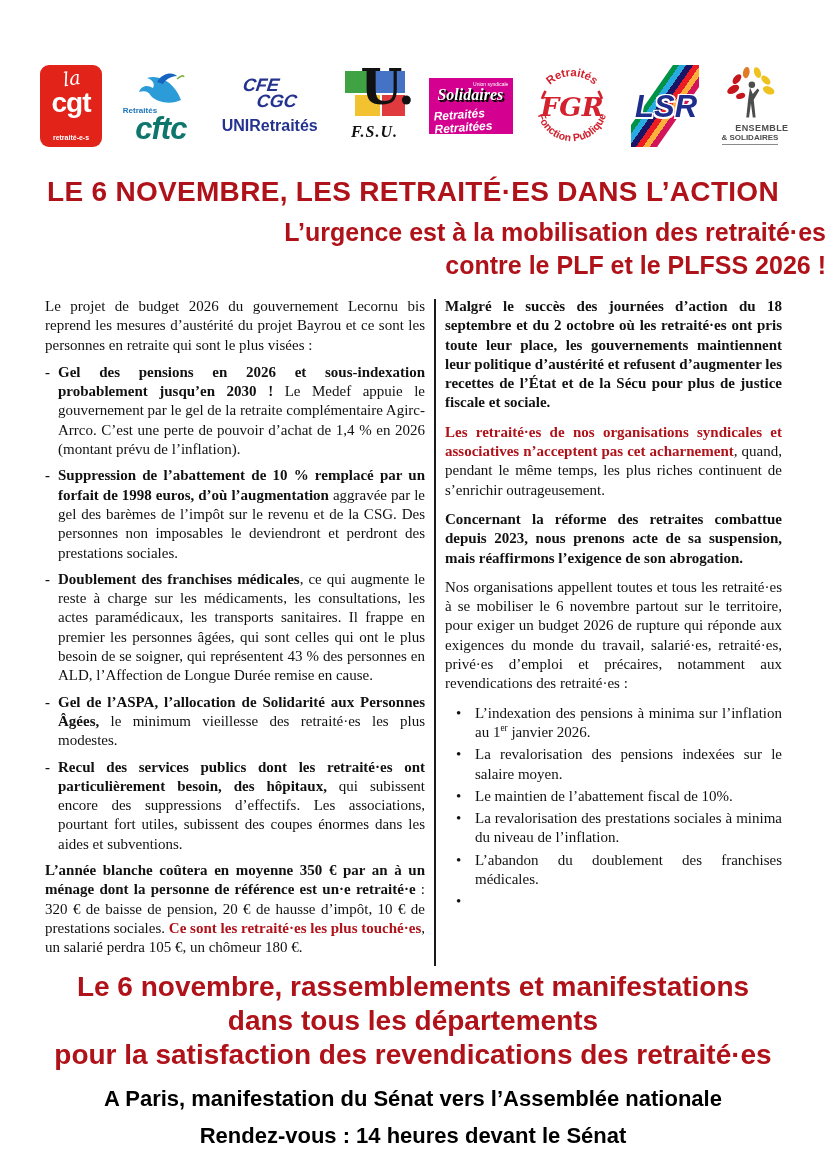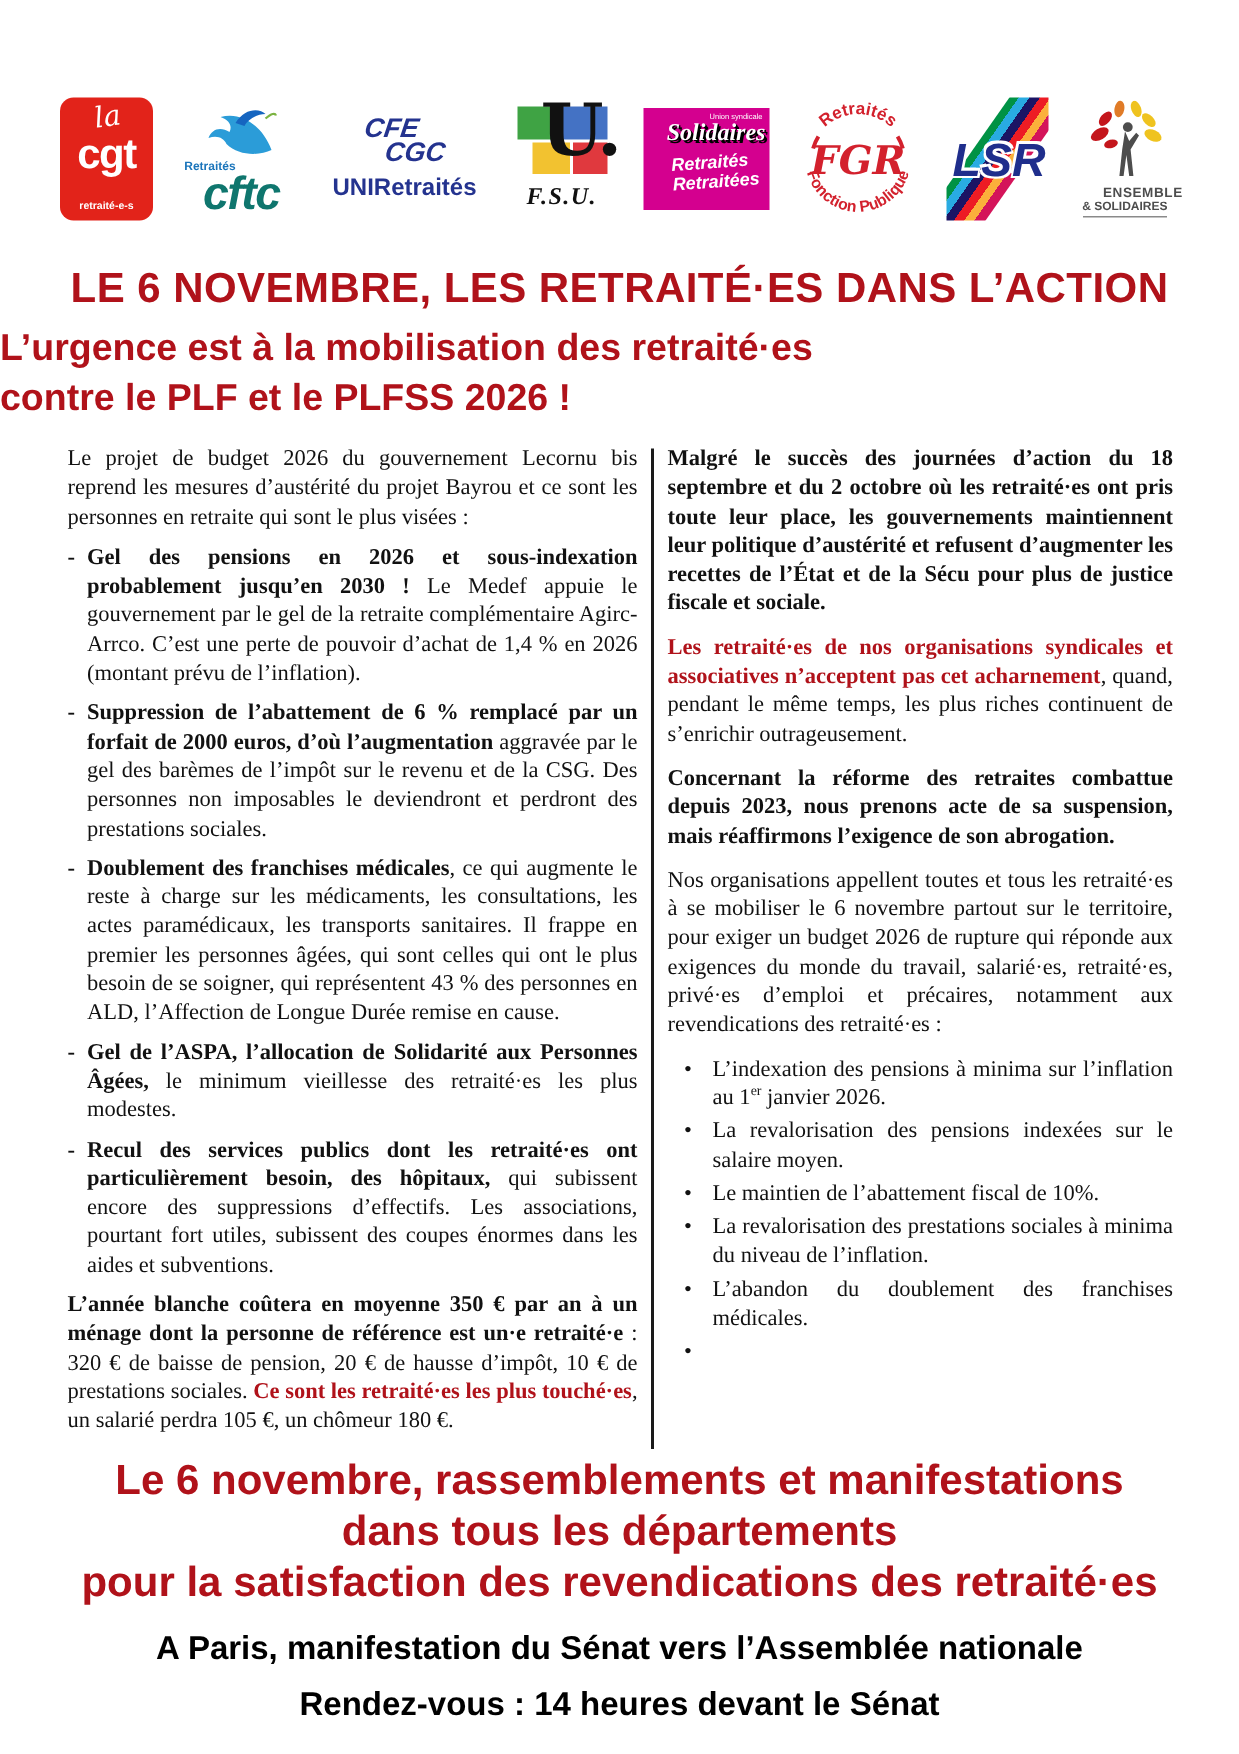--- a/index.html
+++ b/index.html
@@ -31,22 +31,22 @@
   .cfe-sub{margin-top:8px;font-weight:bold;font-size:16px;}
 
   .lg-fsu{width:80px;height:86px;position:relative;}
   .fsu-squares{width:60px;height:48px;position:relative;margin:0 auto;}
   .fsu-sq{position:absolute;}
   .fsu-u{position:absolute;top:-12px;left:16px;font-family:"DejaVu Serif",serif;
          font-weight:bold;font-size:48px;color:#111;}
   .fsu-sub{text-align:right;font-family:Liberation Serif, serif;font-weight:bold;
            font-style:italic;font-size:16px;margin-top:4px;letter-spacing:1px;}
 
-  .lg-sol{width:84px;height:68px;background:#D4008F;color:#fff;position:relative;
-          padding:3px 2px 2px 14px;box-sizing:border-box;}
+  .lg-sol{width:84px;height:56px;background:#D4008F;color:#fff;position:relative;
+          padding:3px 2px 2px 0;box-sizing:border-box;}
   .sol-top{font-size:5px;text-align:right;padding-right:3px;font-family:"Liberation Sans",sans-serif;}
   .sol-main{font-family:"Liberation Serif",serif;font-weight:bold;font-style:italic;
             font-size:16px;text-align:center;text-shadow:1px 1px 0 #000,2px 2px 0 #000;line-height:16px;}
   .sol-lines{margin-top:5px;transform:rotate(-4deg);padding-left:5px;
              font-family:"Liberation Sans",sans-serif;font-weight:bold;font-style:italic;
              font-size:12px;line-height:13px;}
 
   .lg-fgr{width:88px;height:88px;}
 
   .lg-lsr{width:68px;height:82px;position:relative;overflow:hidden;}
@@ -60,21 +60,21 @@
             text-shadow:-1.5px -1.5px 0 #fff,1.5px -1.5px 0 #fff,-1.5px 1.5px 0 #fff,1.5px 1.5px 0 #fff;}
 
   .lg-ens{width:72px;height:90px;font-family:"Liberation Sans",sans-serif;color:#4D4D4D;}
   .ens-l1{font-size:9px;font-weight:bold;letter-spacing:0.4px;line-height:10px;padding-left:24px;}
   .ens-l2{font-size:8px;font-weight:bold;line-height:9px;}
   .ens-rule{width:56px;border-top:1px solid #8a8a8a;margin-top:2px;}
 
   
   .h1{position:absolute;top:176px;left:0;right:0;text-align:center;color:#B0121A;
       font-family:"Liberation Sans",sans-serif;font-weight:bold;font-size:28px;letter-spacing:0.3px;}
-  .h2{position:absolute;top:216px;left:0;right:0;text-align:left;color:#B0121A;
+  .h2{position:absolute;top:216px;left:0;right:0;text-align:right;color:#B0121A;
       font-family:"Liberation Sans",sans-serif;font-weight:bold;font-size:25px;line-height:33px;}
 
   
   .columns{position:absolute;top:297px;left:45px;width:737px;display:flex;align-items:stretch;
            font-size:15px;line-height:19.3px;text-align:justify;}
   .col-left{width:380px;}
   .divider{width:2px;background:#1a1a1a;margin:2px 9px 0 9px;}
   .col-right{flex:1;}
   .col-left p, .col-right p{margin:0 0 8px 0;}
   .col-right p{margin-bottom:10px;}
@@ -192,21 +192,21 @@
   <div class="h2">
     <div>L’urgence est à la mobilisation des retraité·es</div>
     <div>contre le PLF et le PLFSS 2026 !</div>
   </div>
 
   <div class="columns">
     <div class="col-left">
       <p>Le projet de budget 2026 du gouvernement Lecornu bis reprend les mesures d’austérité du projet Bayrou et ce sont les personnes en retraite qui sont le plus visées :</p>
       <div class="dash">
           <div class="li"><span class="li-marker">-</span><span class="li-body"><span class="b">Gel des pensions en 2026 et sous-indexation probablement jusqu’en 2030 ! </span><span>Le Medef appuie le gouvernement par le gel de la retraite complémentaire Agirc-Arrco. C’est une perte de pouvoir d’achat de 1,4 % en 2026 (montant prévu de l’inflation).</span></span></div>
-          <div class="li"><span class="li-marker">-</span><span class="li-body"><span class="b">Suppression de l’abattement de 6 % remplacé par un forfait de 2000 euros, d’où l’augmentation </span><span>aggravée par le gel des barèmes de l’impôt sur le revenu et de la CSG. Des personnes non imposables le deviendront et perdront des prestations sociales.</span></span></div>
+          <div class="li"><span class="li-marker">-</span><span class="li-body"><span class="b">Suppression de l’abattement de 10 % remplacé par un forfait de 1998 euros, d’où l’augmentation </span><span>aggravée par le gel des barèmes de l’impôt sur le revenu et de la CSG. Des personnes non imposables le deviendront et perdront des prestations sociales.</span></span></div>
           <div class="li"><span class="li-marker">-</span><span class="li-body"><span class="b">Doublement des franchises médicales</span><span>, ce qui augmente le reste à charge sur les médicaments, les consultations, les actes paramédicaux, les transports sanitaires. Il frappe en premier les personnes âgées, qui sont celles qui ont le plus besoin de se soigner, qui représentent 43 % des personnes en ALD, l’Affection de Longue Durée remise en cause.</span></span></div>
           <div class="li"><span class="li-marker">-</span><span class="li-body"><span class="b">Gel de l’ASPA, l’allocation de Solidarité aux Personnes Âgées, </span><span>le minimum vieillesse des retraité·es les plus modestes.</span></span></div>
           <div class="li"><span class="li-marker">-</span><span class="li-body"><span class="b">Recul des services publics dont les retraité·es ont particulièrement besoin, des hôpitaux, </span><span>qui subissent encore des suppressions d’effectifs. Les associations, pourtant fort utiles, subissent des coupes énormes dans les aides et subventions.</span></span></div>
         </div>
       <p class="closing"><span class="b">L’année blanche coûtera en moyenne 350 € par an à un ménage dont la personne de référence est un·e retraité·e</span><span> : 320 € de baisse de pension, 20 € de hausse d’impôt, 10 € de prestations sociales. </span><span class="b red">Ce sont les retraité·es les plus touché·es</span><span>, un salarié perdra 105 €, un chômeur 180 €.</span></p>
     </div>
     <div class="divider"></div>
     <div class="col-right">
       <p class="b">Malgré le succès des journées d’action du 18 septembre et du 2 octobre où les retraité·es ont pris toute leur place, les gouvernements maintiennent leur politique d’austérité et refusent d’augmenter les recettes de l’État et de la Sécu pour plus de justice fiscale et sociale.</p>
       <p><span class="b red">Les retraité·es de nos organisations syndicales et associatives n’acceptent pas cet acharnement</span><span>, quand, pendant le même temps, les plus riches continuent de s’enrichir outrageusement.</span></p>

